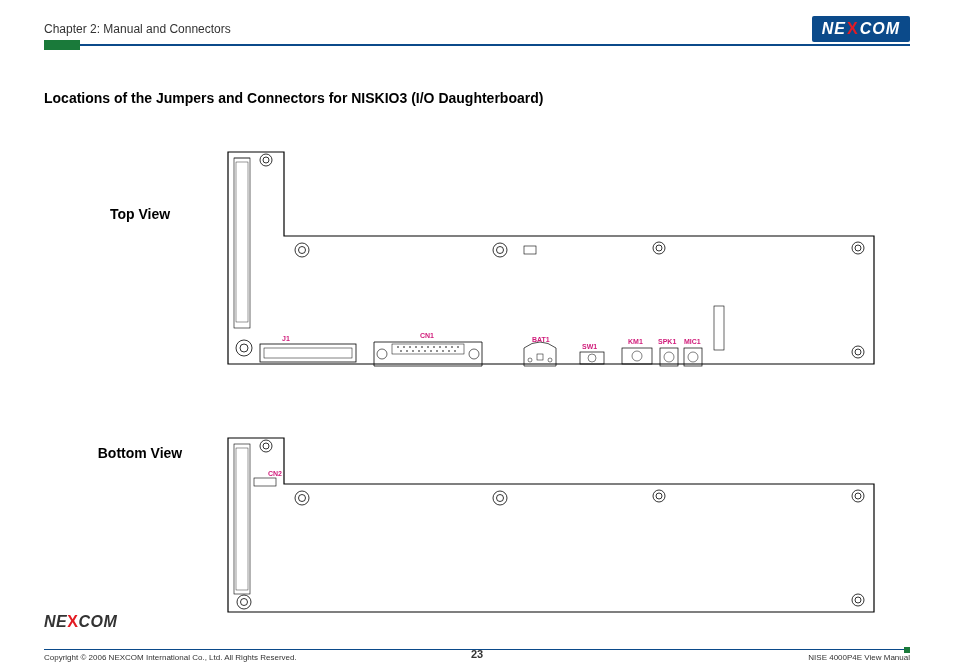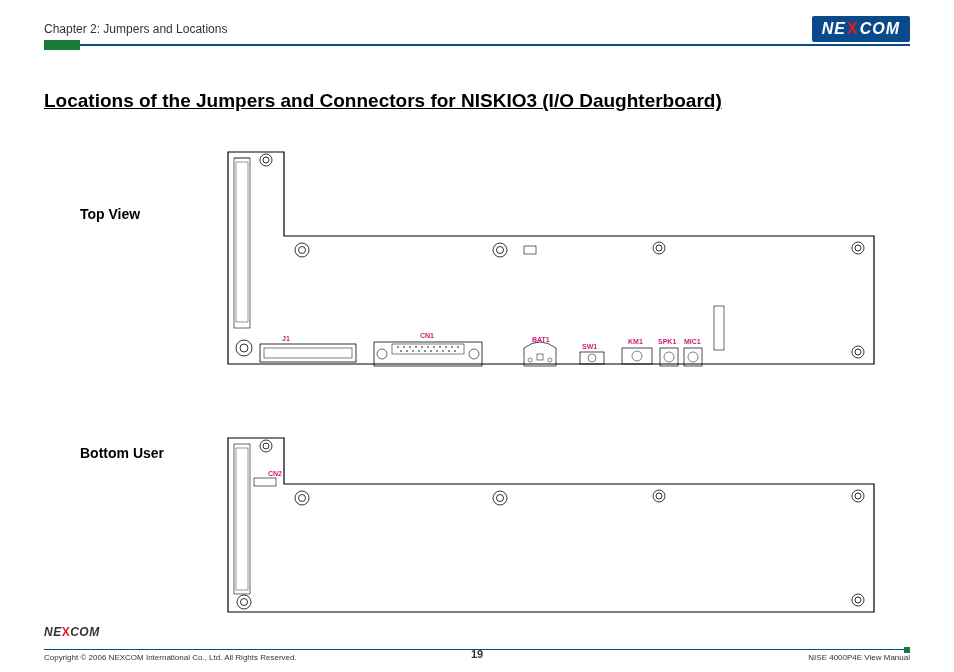--- a/index.html
+++ b/index.html
@@ -51,31 +51,30 @@
   }
   .green-tab {
     position: absolute;
     left: 44px;
     top: 40px;
     width: 36px;
     height: 10px;
     background: #1a7a3a;
   }
   .heading {
-    font-size: 19px;
+    font-size: 14px;
     font-weight: bold;
     margin-top: 44px;
     margin-bottom: 14px;
-    text-decoration: underline;
   }
   .view-label {
     position: absolute;
     font-size: 14px;
     font-weight: bold;
-    text-align: left;
+    text-align: center;
     width: 120px;
   }
   .top-label { left: 80px; top: 206px; }
   .bottom-label { left: 80px; top: 445px; }
 
   .board {
     position: absolute;
     left: 224px;
   }
   .top-board { top: 148px; }
@@ -111,54 +110,54 @@
   .footer-row {
     display: flex;
     justify-content: space-between;
     align-items: center;
     font-size: 8px;
     color: #333;
   }
   .footer-logo {
     font-style: italic;
     font-weight: bold;
-    font-size: 12px;
+    font-size: 16px;
     color: #333;
     letter-spacing: 0.5px;
-    margin-bottom: 10px;
+    margin-bottom: 18px;
   }
   .footer-logo .x { color:#e31b23; font-style:normal;}
   .page-num {
     font-size: 11px;
     font-weight: bold;
     position: absolute;
     left: 50%;
     transform: translateX(-50%);
     bottom: 2px;
   }
 </style>
 </head>
 <body>
 
 <div class="page">
   <div class="top-header">
-    <div class="chapter-title">Chapter 2: Jumpers and Locations</div>
+    <div class="chapter-title">Chapter 2: Manual and Connectors</div>
     <div class="logo-box">
       <span>NE</span>
         <span class="x">X</span>
         <span>COM</span>
     </div>
   </div>
   <div class="hr-thick"></div>
   <div class="green-tab"></div>
 
   <div class="heading">Locations of the Jumpers and Connectors for NISKIO3 (I/O Daughterboard)</div>
 
   <div class="view-label top-label">Top View</div>
-  <div class="view-label bottom-label">Bottom User</div>
+  <div class="view-label bottom-label">Bottom View</div>
 
   <div class="board top-board">
     <svg width="660" height="260" viewBox="0 0 660 260">
 
       <path d="M 4 4 L 60 4 L 60 88 L 650 88 L 650 216 L 4 216 Z" fill="none" stroke="#000" stroke-width="1.2"></path>
 
       <rect x="10" y="10" width="16" height="170" fill="none" stroke="#000" stroke-width="0.6"></rect>
       <g stroke="#000" stroke-width="0.4">
         <line x1="10" y1="10" x2="26" y2="10"></line>
       </g>
@@ -276,17 +275,17 @@
     </svg>
   </div>
 
   <div class="footer">
     <div class="footer-logo">
       <span>NE</span><span class="x">X</span><span>COM</span>
     </div>
     <div class="footer-hr"></div>
     <div class="footer-row">
       <span>Copyright © 2006 NEXCOM International Co., Ltd. All Rights Reserved.</span>
-      <span class="page-num">19</span>
+      <span class="page-num">23</span>
       <span>NISE 4000P4E View Manual</span>
     </div>
   </div>
 </div>
 
 </body></html>

